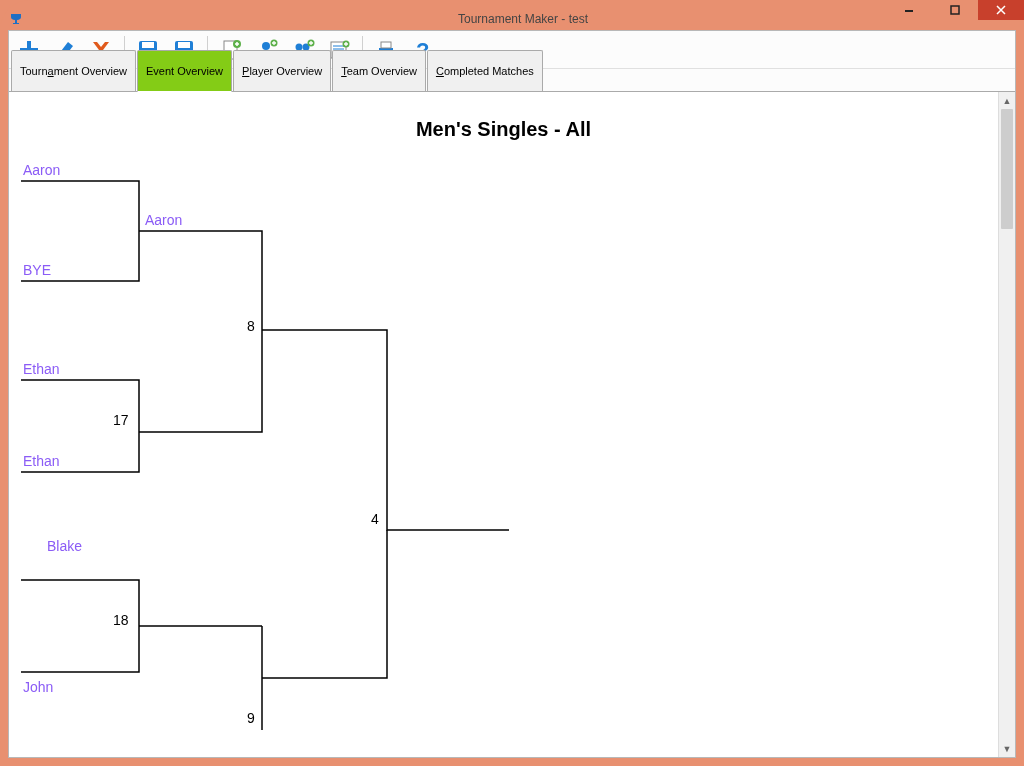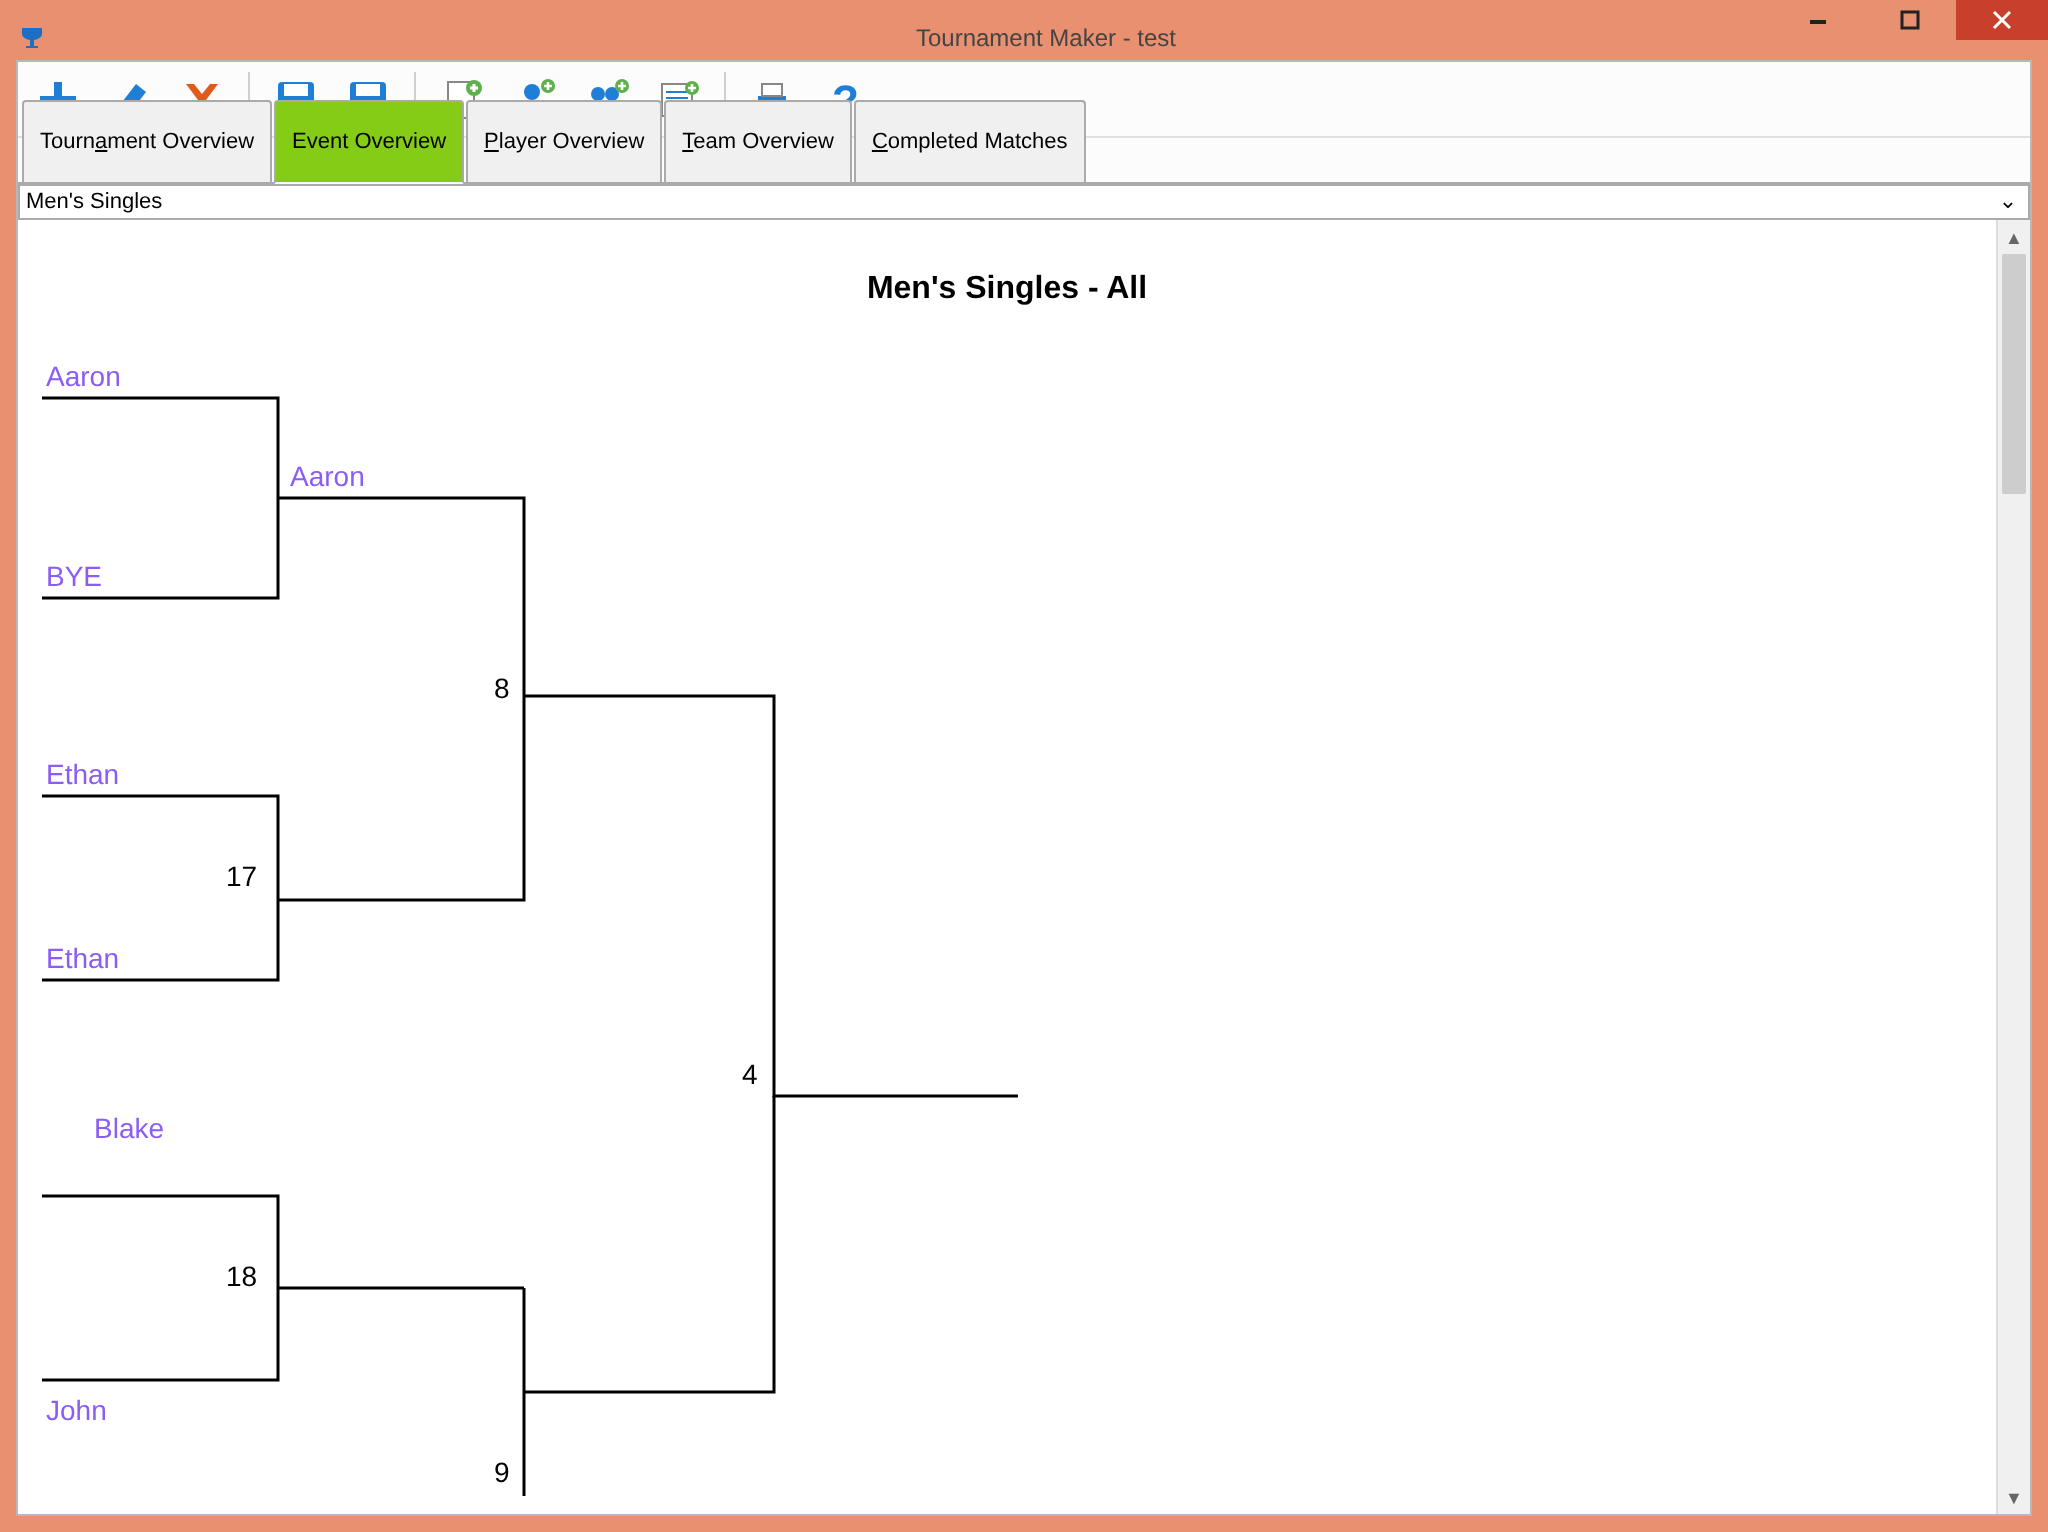--- a/index.html
+++ b/index.html
@@ -169,21 +169,21 @@
     position: absolute;
     left: 2px;
     right: 2px;
     top: 17px;
     height: 120px;
     background: #cdcdcd;
     border-radius: 1px;
   }
   .bracket-title {
     text-align: center;
-    font-size: 16px;
+    font-size: 20px;
     font-weight: bold;
     margin-top: 26px;
   }
   .player {
     position: absolute;
     font-size: 14px;
     color: #8b5cf6;
     background: transparent;
     white-space: nowrap;
   }
@@ -313,24 +313,20 @@
     <div class="tabs">
       <div class="tab">Tourn<span class="ul">a</span>ment Overview</div>
       <div class="tab active">Event Overview</div>
       <div class="tab"><span class="ul">P</span>layer Overview</div>
       <div class="tab"><span class="ul">T</span>eam Overview</div>
       <div class="tab"><span class="ul">C</span>ompleted Matches</div>
     </div>
 
     <div style="border-top:1px solid #aaa;"></div>
 
-    <div class="dropdown-row">
-      <span>Men's Singles</span>
-      <span class="chev">⌄</span>
-    </div>
 
     <div class="content">
       <div class="canvas-wrap">
         <div class="bracket-title">Men's Singles - All</div>
 
         <svg class="lines" width="1000" height="700">
           <g stroke="#000" stroke-width="1.5" fill="none">
 
             <path d="M 12 89 H 130 V 189 H 12"></path>
 

